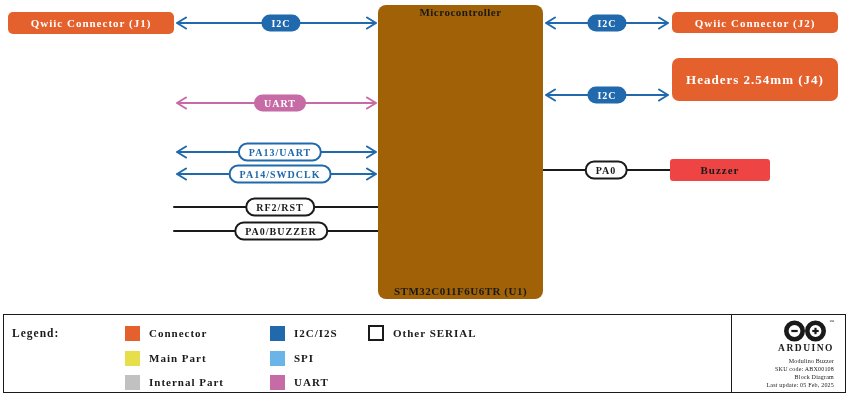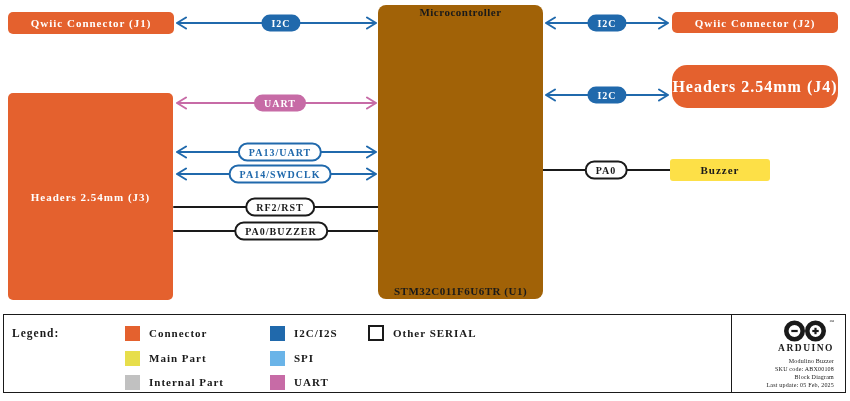--- a/index.html
+++ b/index.html
@@ -11,24 +11,24 @@
   .wires{position:absolute;left:0;top:0;pointer-events:none;}
 
   
   .block{
     position:absolute;display:flex;align-items:center;justify-content:center;
     font-weight:bold;color:#fff;text-align:center;letter-spacing:1px;
     border-radius:5px;box-sizing:border-box;
   }
   .orange{background:#E4612E;}
   .yellow{background:#a16207;color:#1a1a1a;justify-content:space-between;}
-  .gray{background:#fde047;color:#1a1a1a;}
+  .gray{background:#ef4444;color:#1a1a1a;}
   #j1{left:8px;top:12px;width:166px;height:22px;font-size:11px;}
   #j2{left:672px;top:12px;width:166px;height:21px;font-size:11px;text-align:center;}
-  #j4{left:672px;top:65px;width:166px;height:43px;font-size:16px;border-radius:15px;}
+  #j4{left:672px;top:58px;width:166px;height:43px;font-size:13px;border-radius:7px;}
   #j3{left:8px;top:93px;width:165px;height:207px;font-size:11px;}
   #mcu{left:378px;top:5px;width:165px;height:294px;border-radius:8px;flex-direction:column;font-size:11px;letter-spacing:.5px;}
   #mcu .mcu-line{line-height:15px;}
   #buzzer{left:670px;top:159px;width:100px;height:22px;font-size:11px;border-radius:3px;}
 
   
   .badge{
     position:absolute;transform:translate(-50%,-50%);
     font-weight:bold;font-size:10px;letter-spacing:1px;white-space:nowrap;
     padding:2px 10px;border-radius:11px;line-height:13px;
@@ -97,21 +97,20 @@
     <g stroke="#1a1a1a" stroke-width="2" fill="none" stroke-linecap="round">
       <path d="M174 207 L378 207"></path>
       <path d="M174 231 L378 231"></path>
       <path d="M543 170 L670 170"></path>
     </g>
   </svg>
 
   <div class="block orange" id="j1">Qwiic Connector (J1)</div>
   <div class="block orange" id="j2">Qwiic Connector (J2)</div>
   <div class="block orange" id="j4">Headers 2.54mm (J4)</div>
-  <div class="block orange" id="j3">Headers 2.54mm (J3)</div>
   <div class="block yellow" id="mcu">
     <div class="mcu-line">Microcontroller</div>
     <div class="mcu-line">STM32C011F6U6TR (U1)</div>
   </div>
   <div class="block gray" id="buzzer">Buzzer</div>
 
   <div class="badge b-solid-blue" id="b-i2c1">I2C</div>
   <div class="badge b-solid-blue" id="b-i2c2">I2C</div>
   <div class="badge b-solid-blue" id="b-i2c3">I2C</div>
   <div class="badge b-solid-pink" id="b-uart">UART</div>

